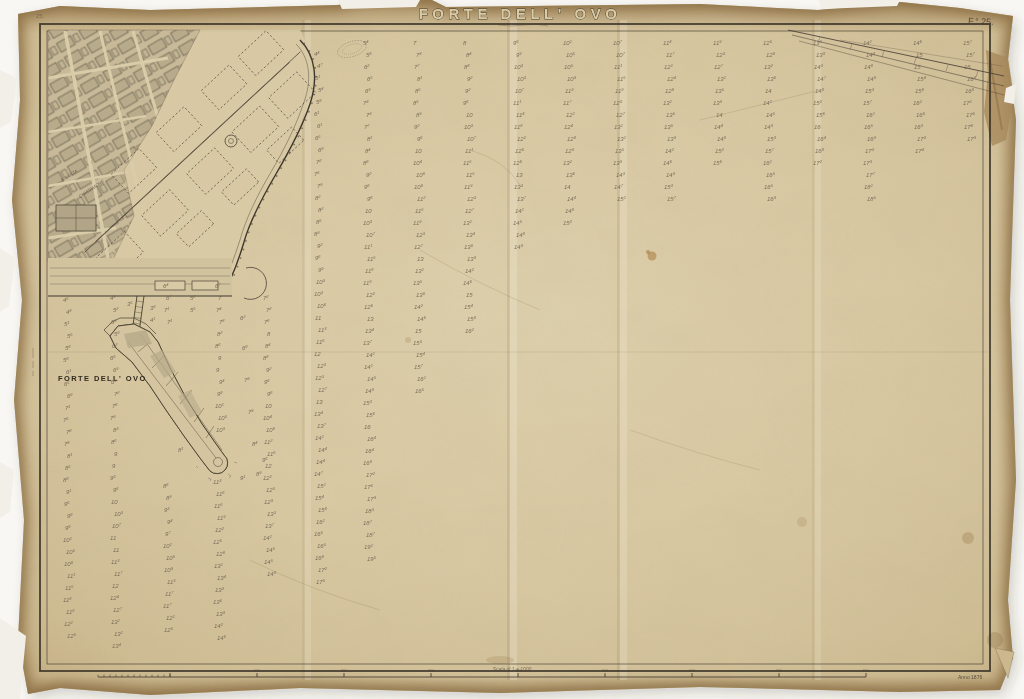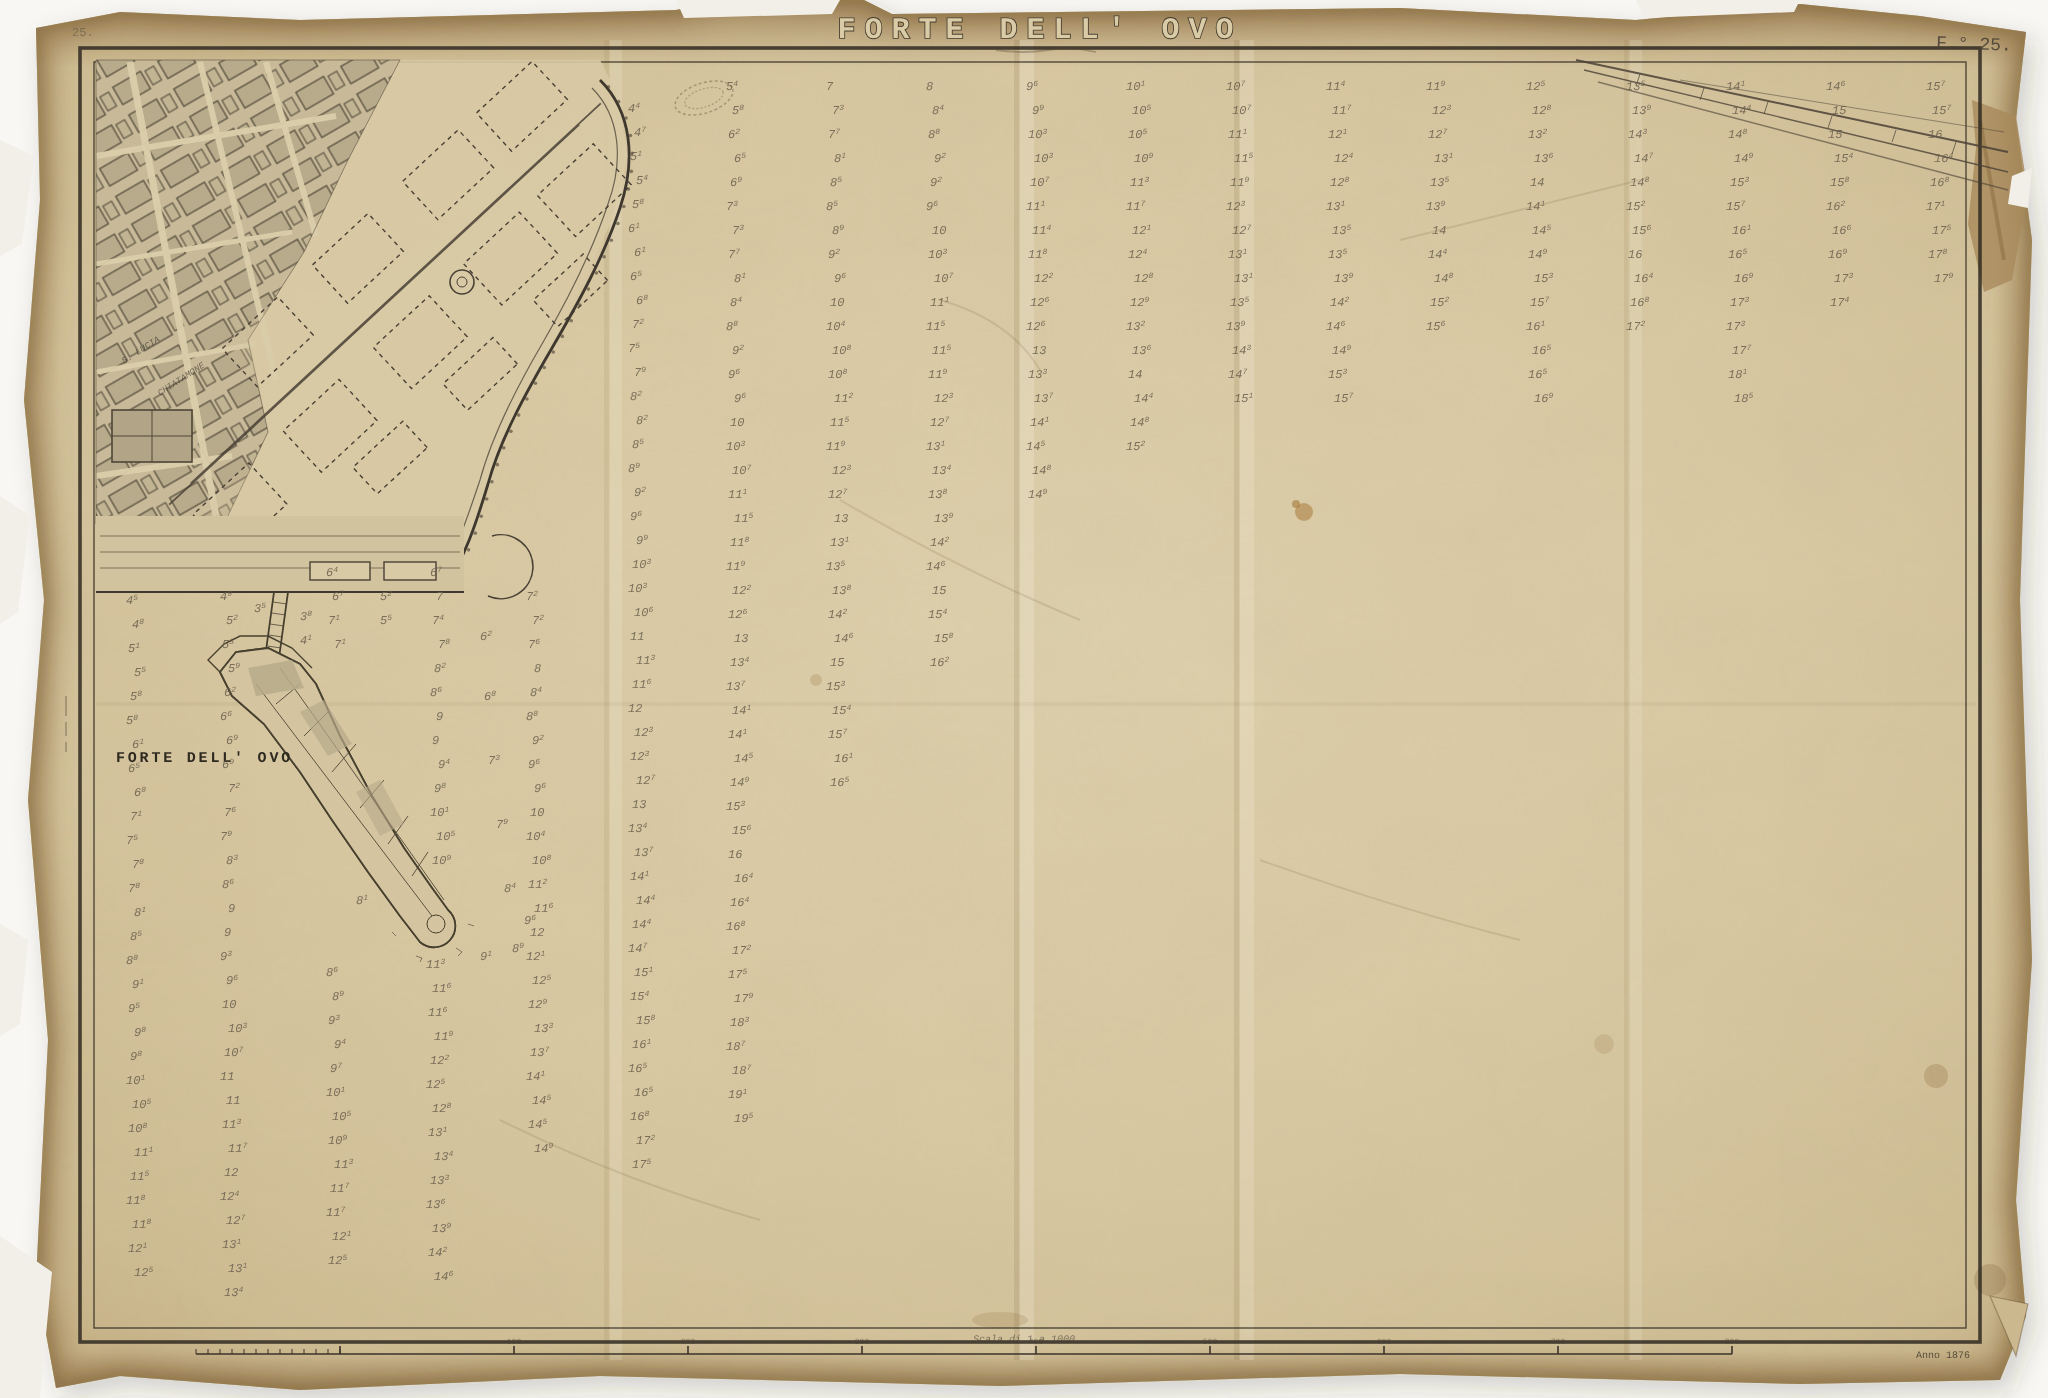--- a/index.html
+++ b/index.html
@@ -1,17 +1,17 @@
 <!DOCTYPE html>
 <html><head>
 <meta charset="utf-8">
 <style>
   html,body{margin:0;padding:0;background:#f8f7f3;}
   .stage{position:relative;width:1024px;height:699px;overflow:hidden;background:#f8f7f3;
-         font-family:Liberation Mono, monospace;}
+         font-family:Liberation Sans, sans-serif;}
   svg{display:block;}
   text{user-select:none;}
 </style>
 </head>
 <body>
 
 <div class="stage">
 <svg viewBox="0 0 1024 699" width="1024" height="699">
   <defs>
     <radialGradient id="paperGrad" cx="52%" cy="45%" r="80%">

